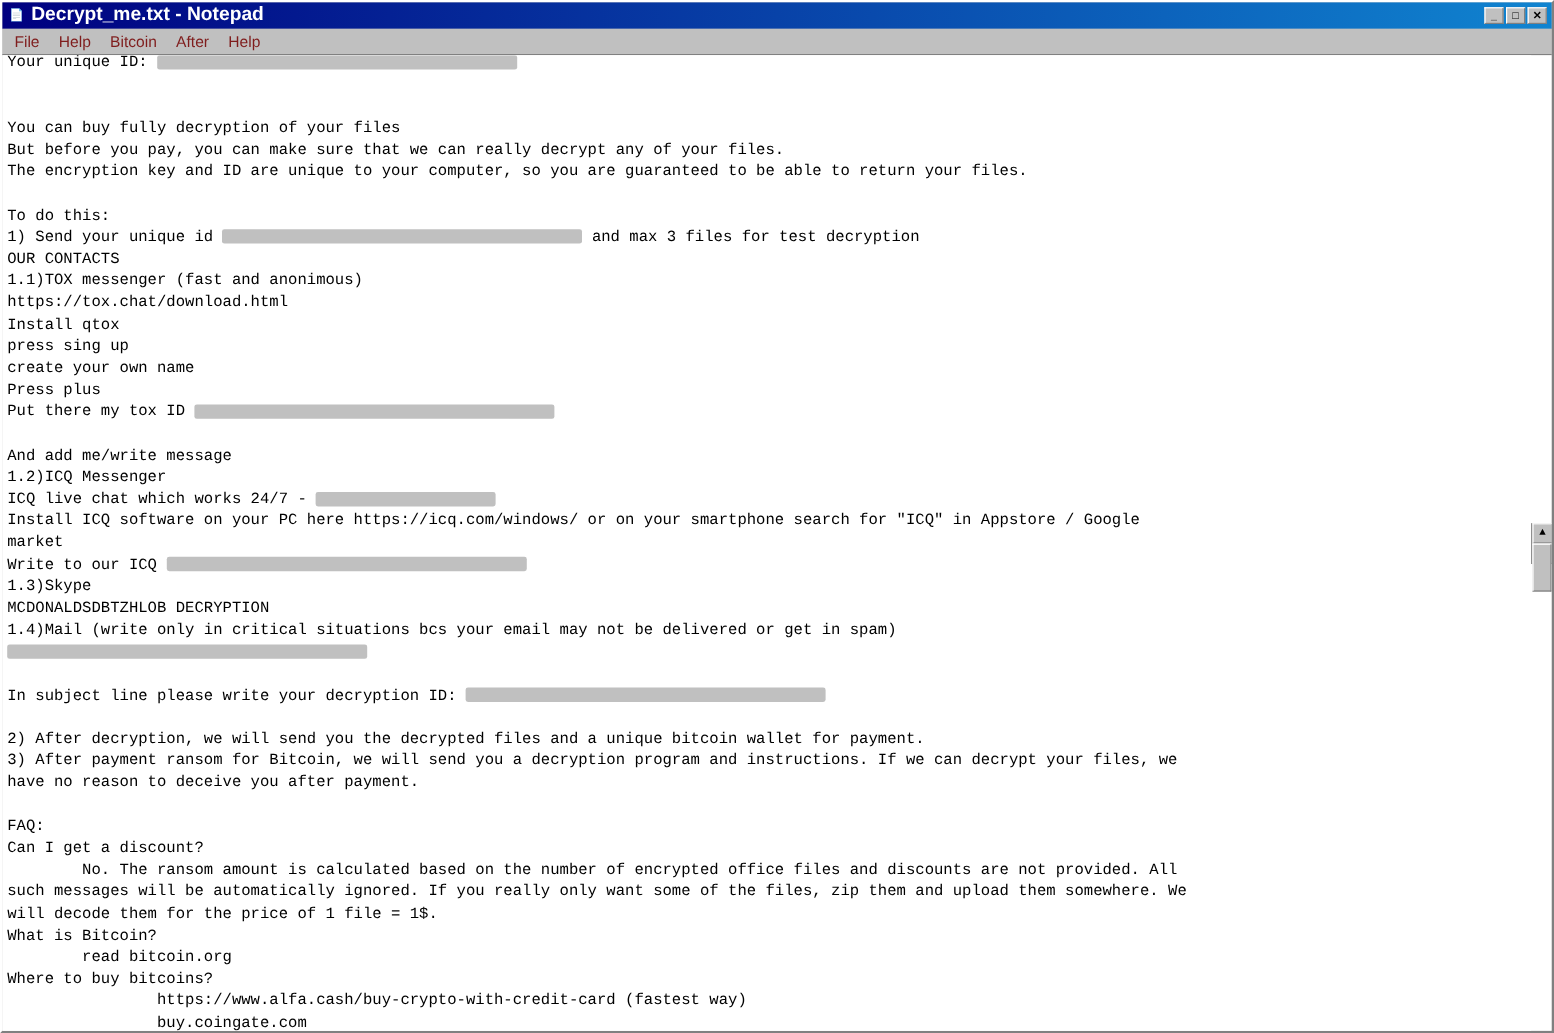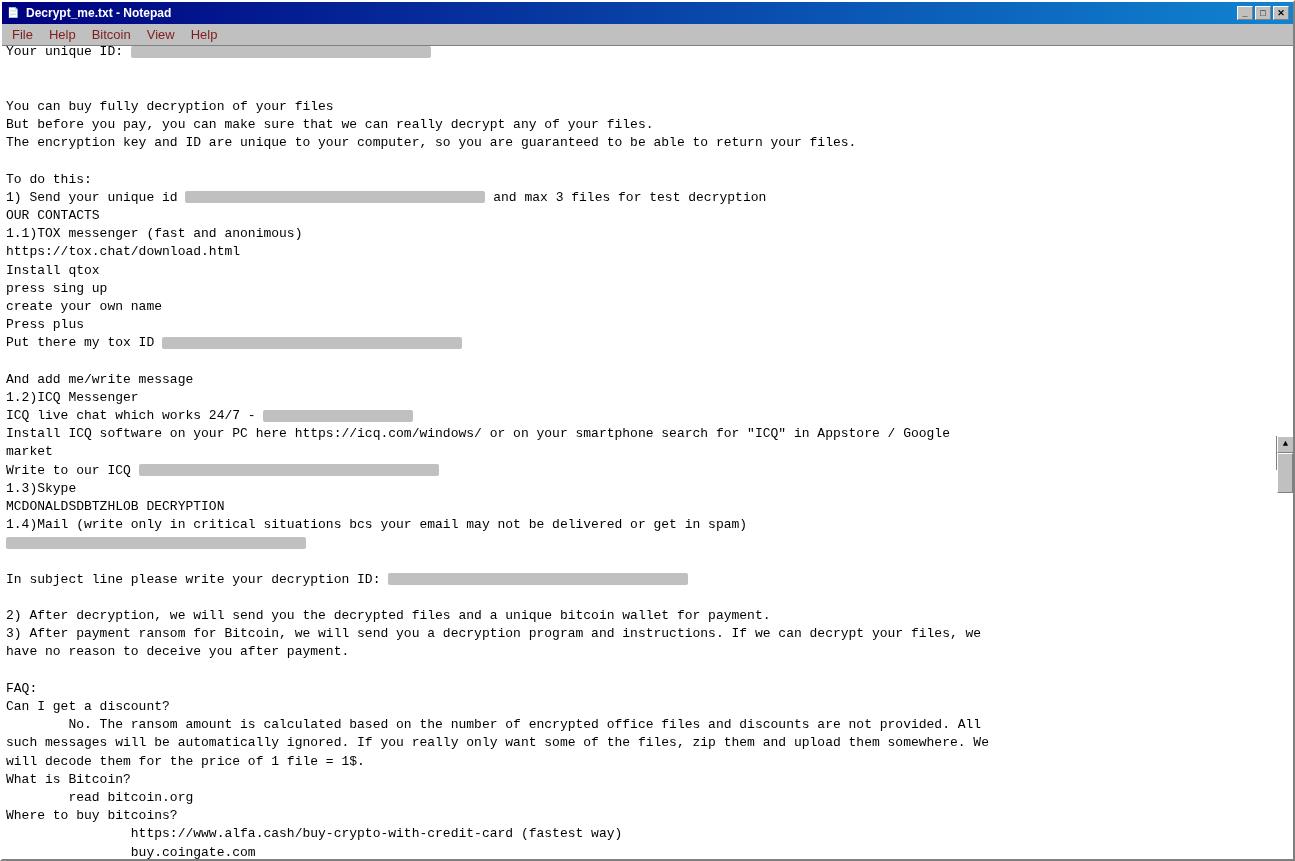--- a/index.html
+++ b/index.html
@@ -48,21 +48,21 @@
     .title-icon {
       width: 16px;
       height: 16px;
       display: flex;
       align-items: center;
       justify-content: center;
       font-size: 10px;
     }
 
     .title-text {
-      font-size: 12px;
+      font-size: 16px;
       font-weight: bold;
       font-family: Arial, sans-serif;
     }
 
     .title-buttons {
       display: flex;
       gap: 2px;
     }
 
     .title-btn {
@@ -196,21 +196,21 @@
       <div class="title-btn">_</div>
       <div class="title-btn">□</div>
       <div class="title-btn">✕</div>
     </div>
   </div>
 
   <div class="menu-bar">
     <div class="menu-item">File</div>
     <div class="menu-item">Help</div>
     <div class="menu-item">Bitcoin</div>
-    <div class="menu-item">View</div>
+    <div class="menu-item">After</div>
     <div class="menu-item">Help</div>
   </div>
 
   <div class="content-area">
     <div class="text-content">All your files have been encrypted with Our virus.
 Your unique ID: <span class="redacted redacted-long">&nbsp;</span>
 
 
 You can buy fully decryption of your files
 But before you pay, you can make sure that we can really decrypt any of your files.

